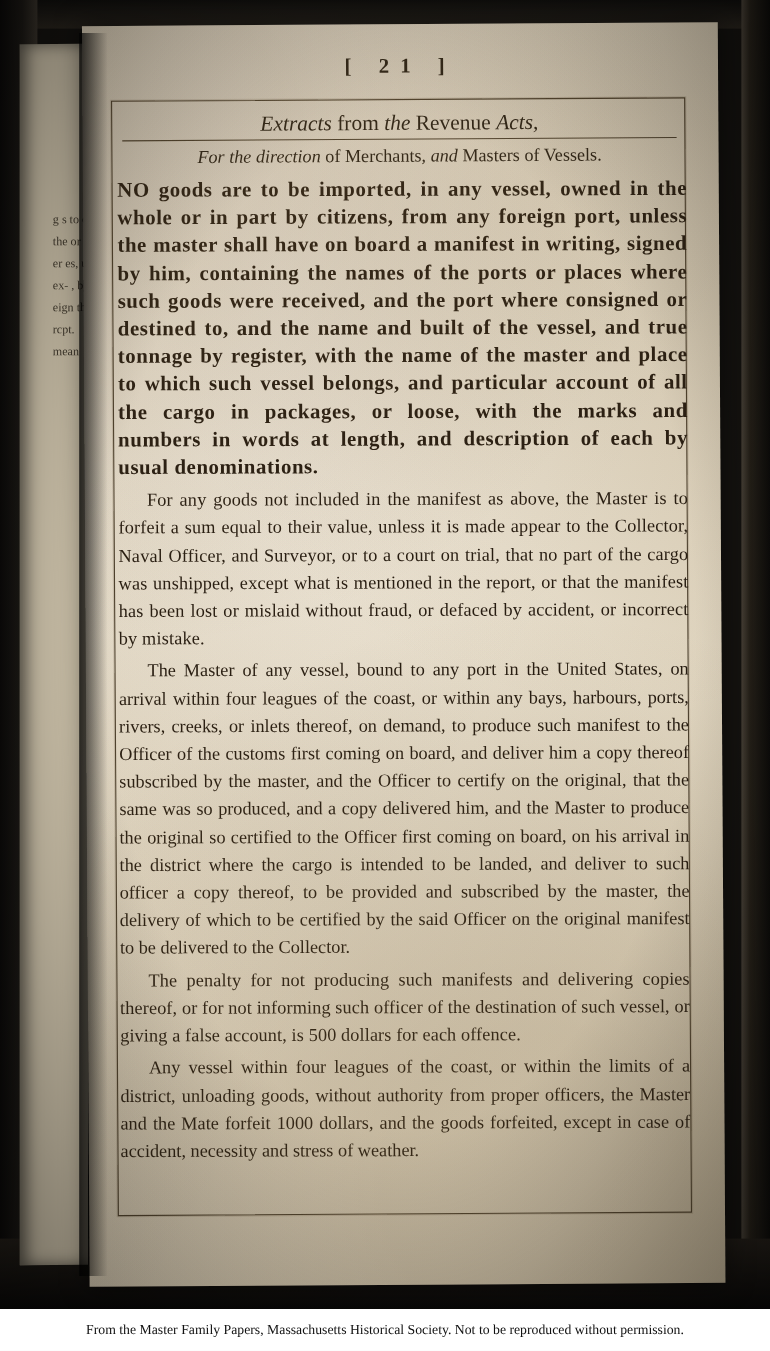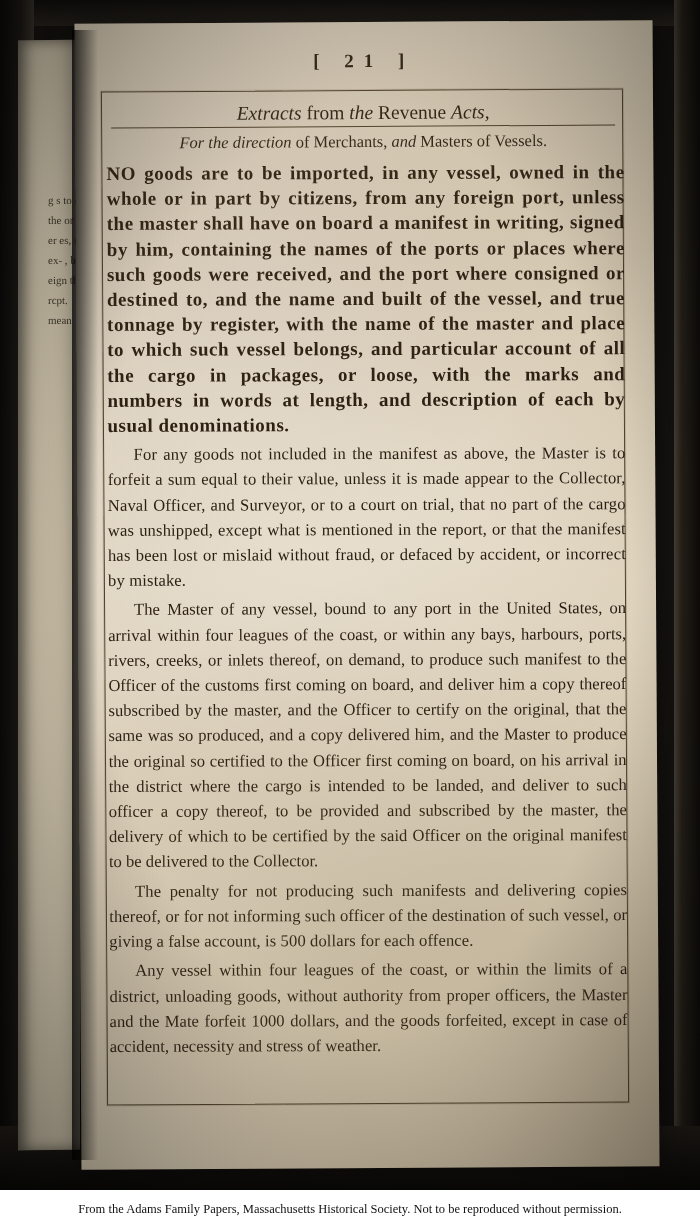--- a/index.html
+++ b/index.html
@@ -242,13 +242,13 @@
       <p class="para">The Master of any vessel, bound to any port in the United States, on arrival within four leagues of the coast, or within any bays, harbours, ports, rivers, creeks, or inlets thereof, on demand, to produce such manifest to the Officer of the customs first coming on board, and deliver him a copy thereof subscribed by the master, and the Officer to certify on the original, that the same was so produced, and a copy delivered him, and the Master to produce the original so certified to the Officer first coming on board, on his arrival in the district where the cargo is intended to be landed, and deliver to such officer a copy thereof, to be provided and subscribed by the master, the delivery of which to be certified by the said Officer on the original manifest to be delivered to the Collector.</p>
       <p class="para">The penalty for not producing such manifests and delivering copies thereof, or for not informing such officer of the destination of such vessel, or giving a false account, is 500 dollars for each offence.</p>
       <p class="para">Any vessel within four leagues of the coast, or within the limits of a district, unloading goods, without authority from proper officers, the Master and the Mate forfeit 1000 dollars, and the goods forfeited, except in case of accident, necessity and stress of weather.</p>
     </div>
 
   </div>
 
   <div class="vignette"></div>
 </div>
 
-<div class="credit">From the Adams Family Papers, Massachusetts Historical Society. Not to be reproduced without permission.</div>
+<div class="credit">From the Master Family Papers, Massachusetts Historical Society. Not to be reproduced without permission.</div>
 
 </body></html>

